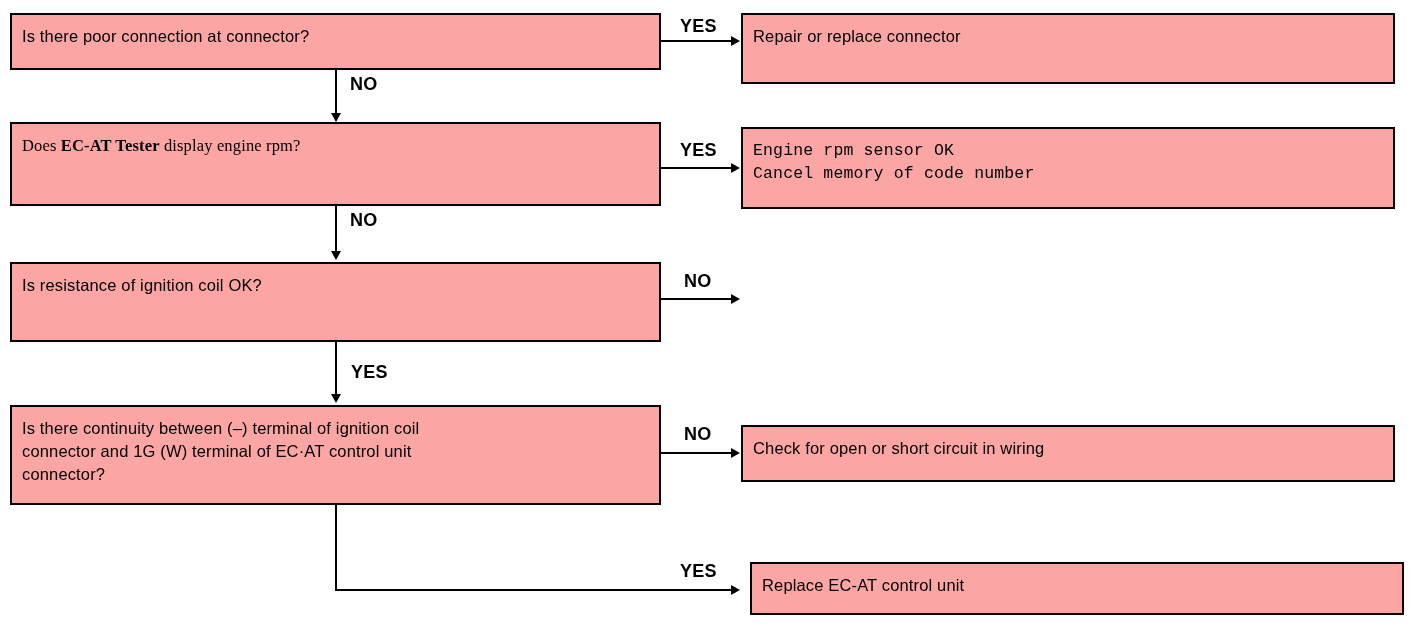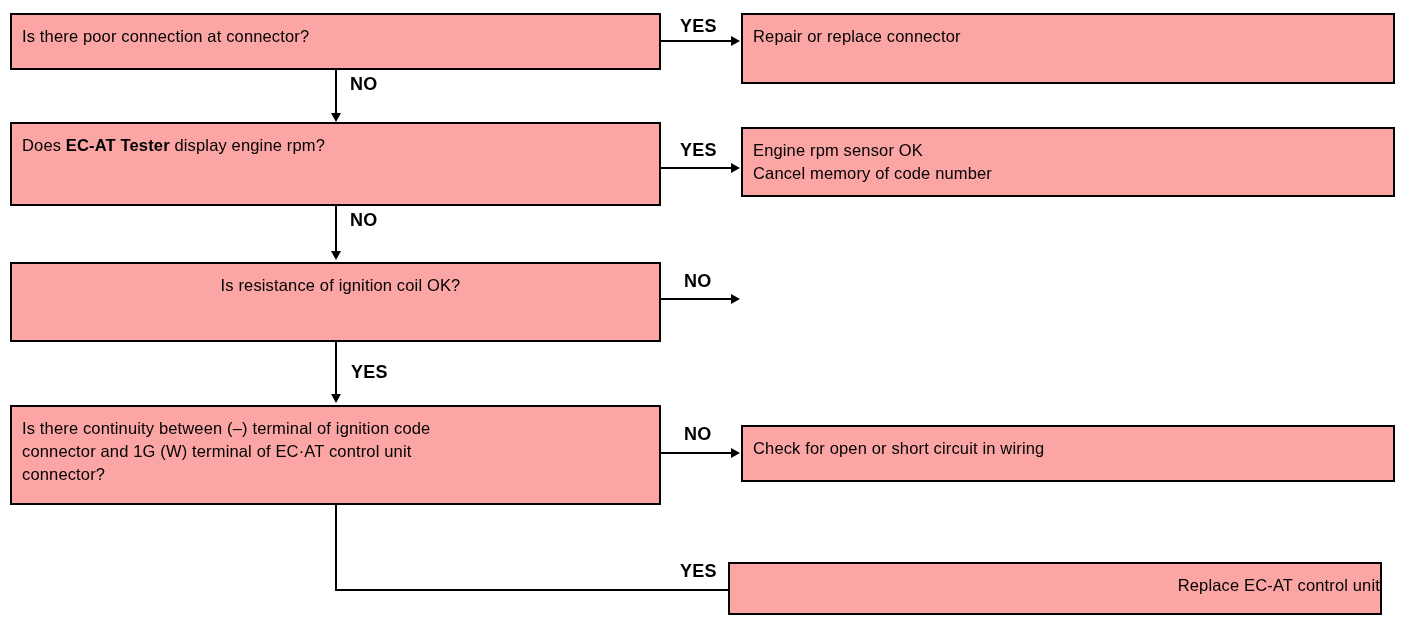--- a/index.html
+++ b/index.html
@@ -83,66 +83,66 @@
   <div class="edge-label" style="left:680px; top:18px;">YES</div>
 
   <div class="box" style="left:741px; top:13px; width:654px; height:71px;">
     <span class="txt">Repair or replace connector</span>
   </div>
 
   <div class="vline" style="left:335px; top:70px; height:45px;"></div>
   <div class="arrow-down" style="left:331px; top:113px;"></div>
   <div class="edge-label" style="left:350px; top:76px;">NO</div>
 
-  <div class="box" style="left:10px; top:122px; width:651px; height:84px;">
+  <div class="box" style="left:10px; top:122px; width:651px; height:84px;font-family:Liberation Serif, serif;">
     <span class="txt"><span>Does </span><b>EC-AT Tester</b><span> display engine rpm?</span></span>
   </div>
 
   <div class="hline" style="left:661px; top:167px; width:72px;"></div>
   <div class="arrow-right" style="left:731px; top:163px;"></div>
   <div class="edge-label" style="left:680px; top:142px;">YES</div>
 
-  <div class="box" style="left:741px; top:127px; width:654px; height:70px;">
+  <div class="box" style="left:741px; top:127px; width:654px; height:82px;font-family:Liberation Mono, monospace;">
     <span class="txt">Engine rpm sensor OK
 Cancel memory of code number</span>
   </div>
 
   <div class="vline" style="left:335px; top:206px; height:46px;"></div>
   <div class="arrow-down" style="left:331px; top:251px;"></div>
   <div class="edge-label" style="left:350px; top:212px;">NO</div>
 
-  <div class="box" style="left:10px; top:262px; width:651px; height:80px;text-align:center;">
+  <div class="box" style="left:10px; top:262px; width:651px; height:80px;">
     <span class="txt">Is resistance of ignition coil OK?</span>
   </div>
 
   <div class="hline" style="left:661px; top:298px; width:72px;"></div>
   <div class="arrow-right" style="left:731px; top:294px;"></div>
   <div class="edge-label" style="left:684px; top:273px;">NO</div>
 
 
   <div class="vline" style="left:335px; top:342px; height:53px;"></div>
   <div class="arrow-down" style="left:331px; top:394px;"></div>
   <div class="edge-label" style="left:351px; top:364px;">YES</div>
 
   <div class="box" style="left:10px; top:405px; width:651px; height:100px;">
-    <span class="txt">Is there continuity between (–) terminal of ignition code
+    <span class="txt">Is there continuity between (–) terminal of ignition coil
 connector and 1G (W) terminal of EC·AT control unit
 connector?</span>
   </div>
 
   <div class="hline" style="left:661px; top:452px; width:72px;"></div>
   <div class="arrow-right" style="left:731px; top:448px;"></div>
   <div class="edge-label" style="left:684px; top:426px;">NO</div>
 
   <div class="box" style="left:741px; top:425px; width:654px; height:57px;">
     <span class="txt">Check for open or short circuit in wiring</span>
   </div>
 
   <div class="vline" style="left:335px; top:505px; height:86px;"></div>
   <div class="hline" style="left:335px; top:589px; width:398px;"></div>
   <div class="arrow-right" style="left:731px; top:585px;"></div>
   <div class="edge-label" style="left:680px; top:563px;">YES</div>
 
-  <div class="box" style="left:728px; top:562px; width:654px; height:53px;text-align:right;">
+  <div class="box" style="left:750px; top:562px; width:654px; height:53px;">
     <span class="txt">Replace EC-AT control unit</span>
   </div>
 
 </div>
 
 </body></html>

